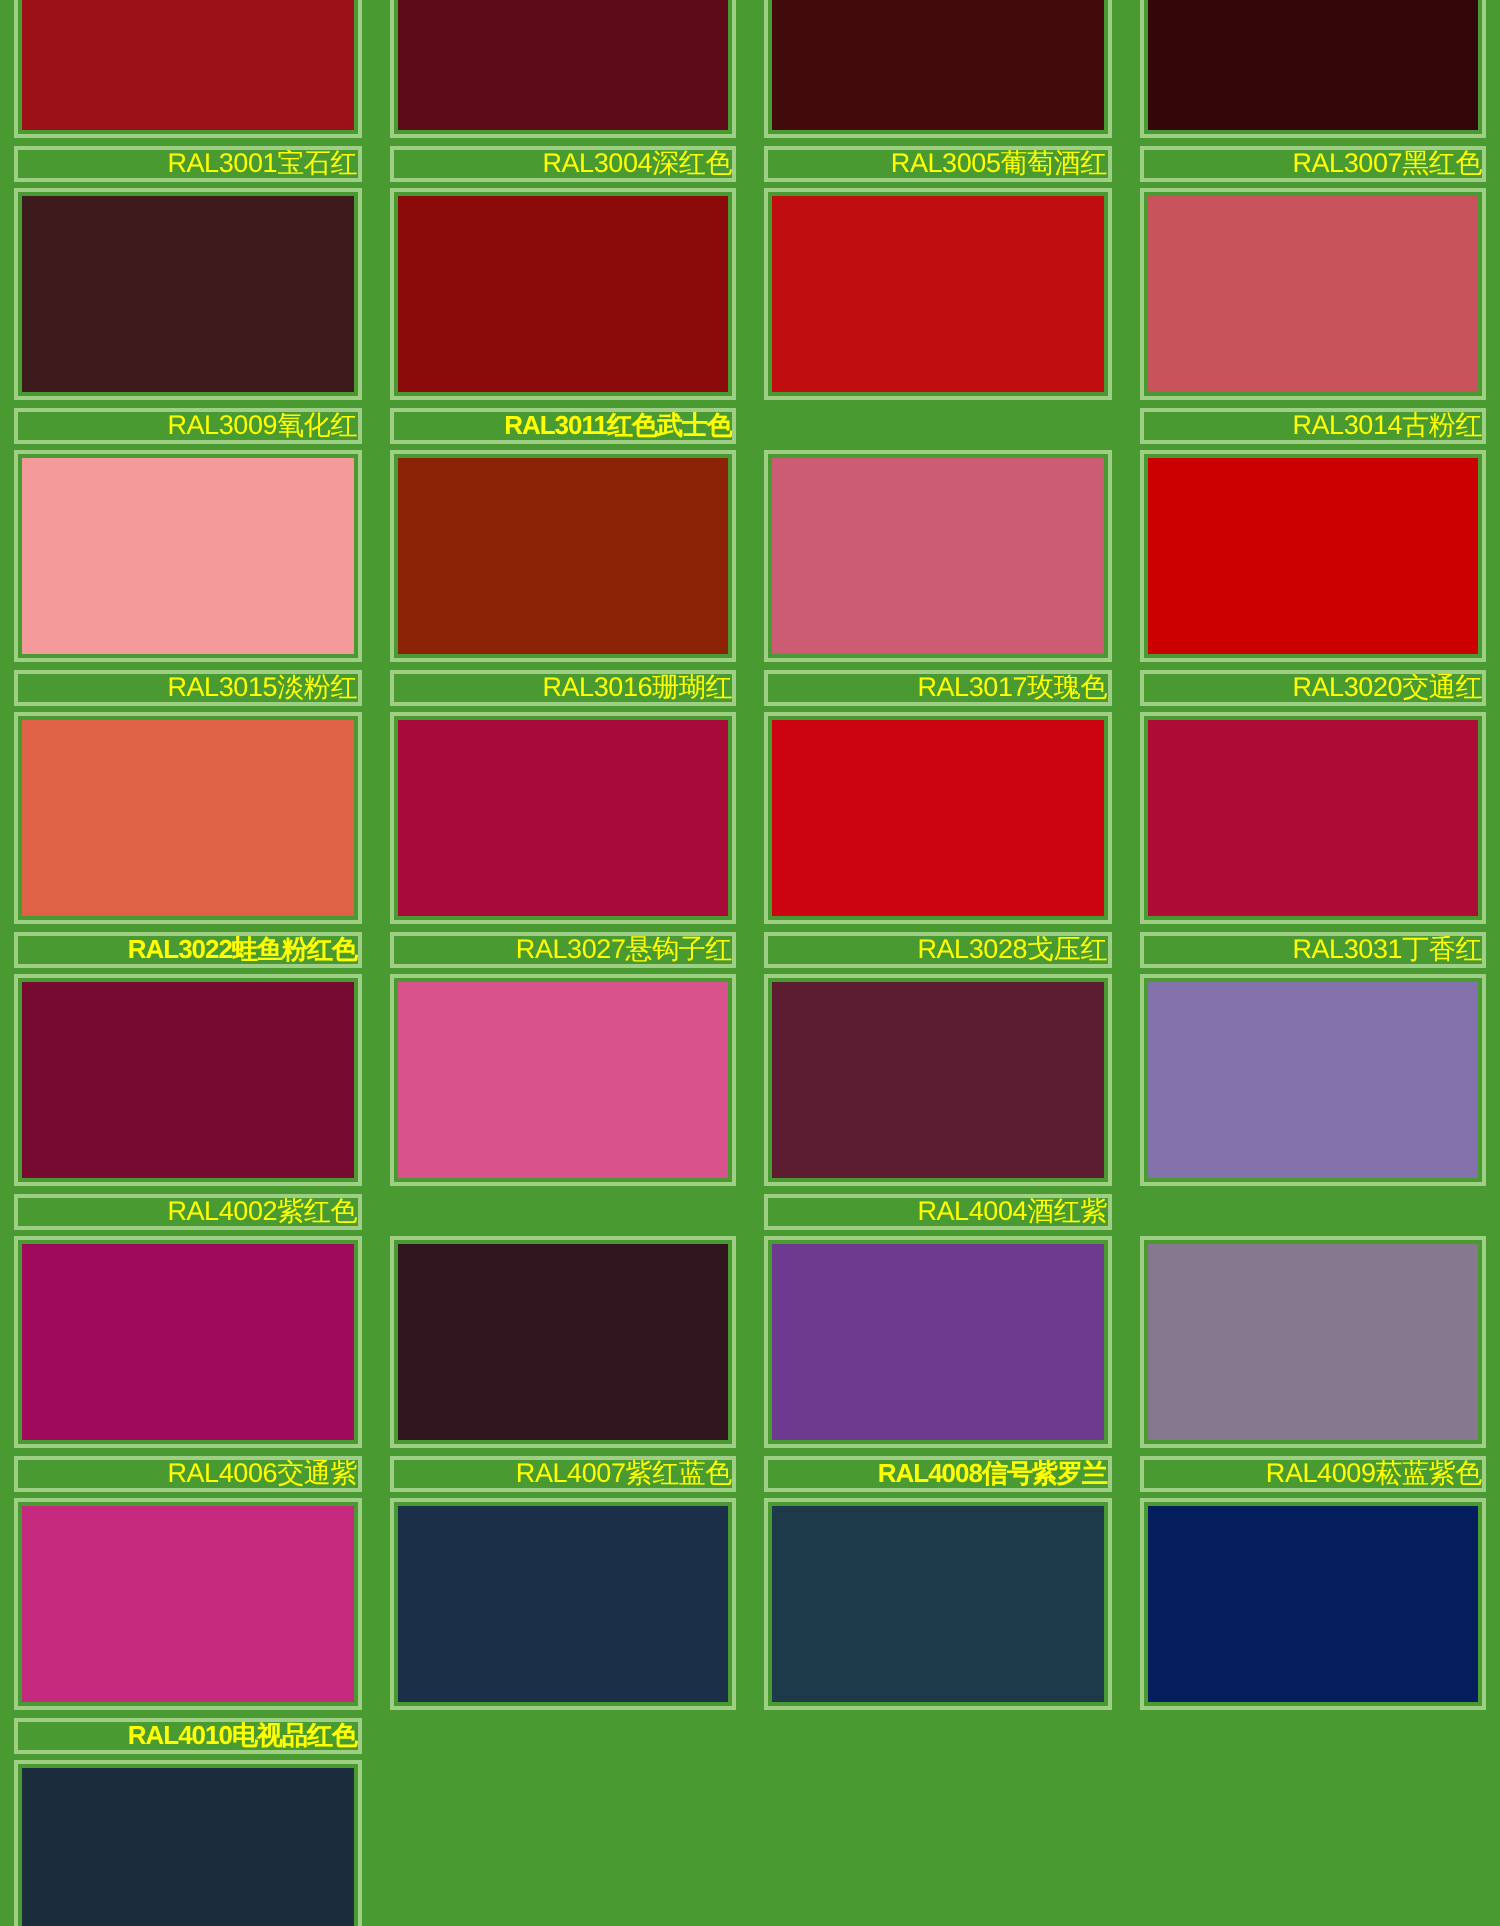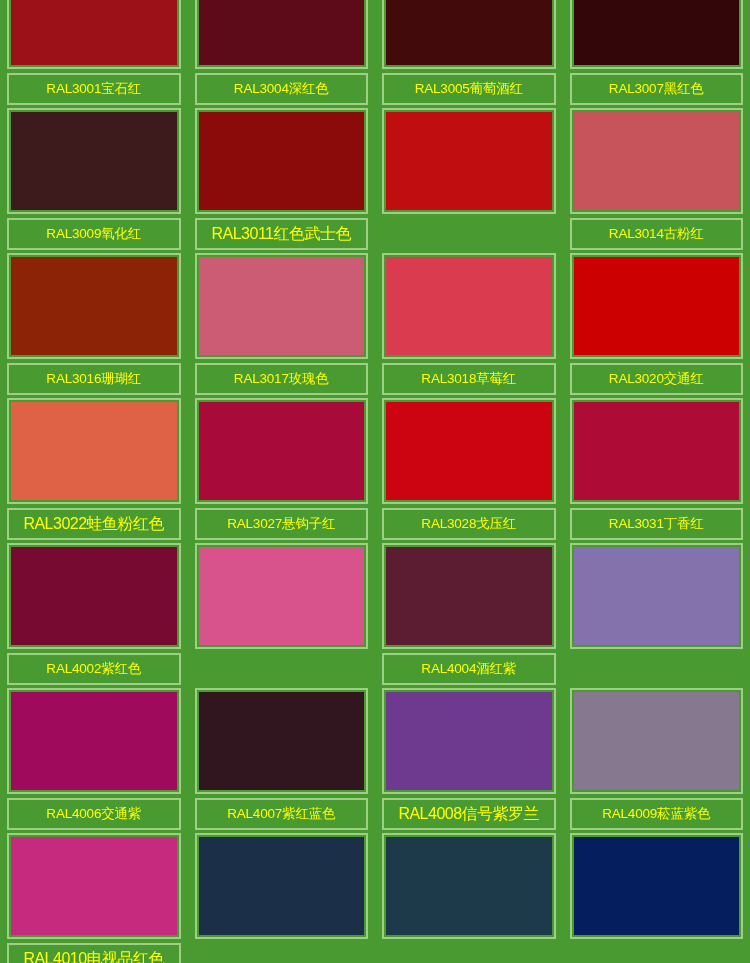--- a/index.html
+++ b/index.html
@@ -31,38 +31,39 @@
     margin-top:3px;
   }
   .swatch{
     width:100%;height:100%;
     box-sizing:border-box;
   }
   .label-frame{
     box-sizing:border-box;
     border:2px solid #9fcf84;
     background:#4a9a32;
-    height:32px;
+    height:18px;
     margin-top:4px;
     display:flex;
     align-items:center;
-    justify-content:center;
+    justify-content:flex-end;
     overflow:hidden;
   }
   .label-text{
     color:#ffff00;
     font-size:13.5px;
     line-height:13.5px;
     white-space:nowrap;
     letter-spacing:-0.2px;
     font-weight:400;
   }
   .label-text.tight{
-    font-size:16px;
+    font-size:13px;
     letter-spacing:-0.5px;
+    font-weight:bold;
   }
   
   #grid .cell.row0 .swatch-frame{
     height:69px;
     margin-top:0;
     border-top:0;
     padding-top:0;
   }
 </style>
 </head>
@@ -125,40 +126,40 @@
     <div class="cell">
       <div class="swatch-frame">
         <div class="swatch" title="RAL3014" style="background: rgb(199, 84, 90);"></div>
       </div>
       <div class="label-frame">
         <span class="label-text">RAL3014古粉红</span>
       </div>
     </div>
     <div class="cell">
       <div class="swatch-frame">
+        <div class="swatch" title="RAL3015" style="background: rgb(245, 154, 154);"></div>
+      </div>
+      <div class="label-frame">
+        <span class="label-text">RAL3015淡粉红</span>
+      </div>
+    </div>
+    <div class="cell">
+      <div class="swatch-frame">
         <div class="swatch" title="RAL3016" style="background: rgb(140, 35, 7);"></div>
       </div>
       <div class="label-frame">
         <span class="label-text">RAL3016珊瑚红</span>
       </div>
     </div>
     <div class="cell">
       <div class="swatch-frame">
         <div class="swatch" title="RAL3017" style="background: rgb(204, 91, 116);"></div>
       </div>
       <div class="label-frame">
         <span class="label-text">RAL3017玫瑰色</span>
-      </div>
-    </div>
-    <div class="cell">
-      <div class="swatch-frame">
-        <div class="swatch" title="RAL3018" style="background: rgb(218, 59, 78);"></div>
-      </div>
-      <div class="label-frame">
-        <span class="label-text">RAL3018草莓红</span>
       </div>
     </div>
     <div class="cell">
       <div class="swatch-frame">
         <div class="swatch" title="RAL3020" style="background: rgb(204, 0, 0);"></div>
       </div>
       <div class="label-frame">
         <span class="label-text">RAL3020交通红</span>
       </div>
     </div>

